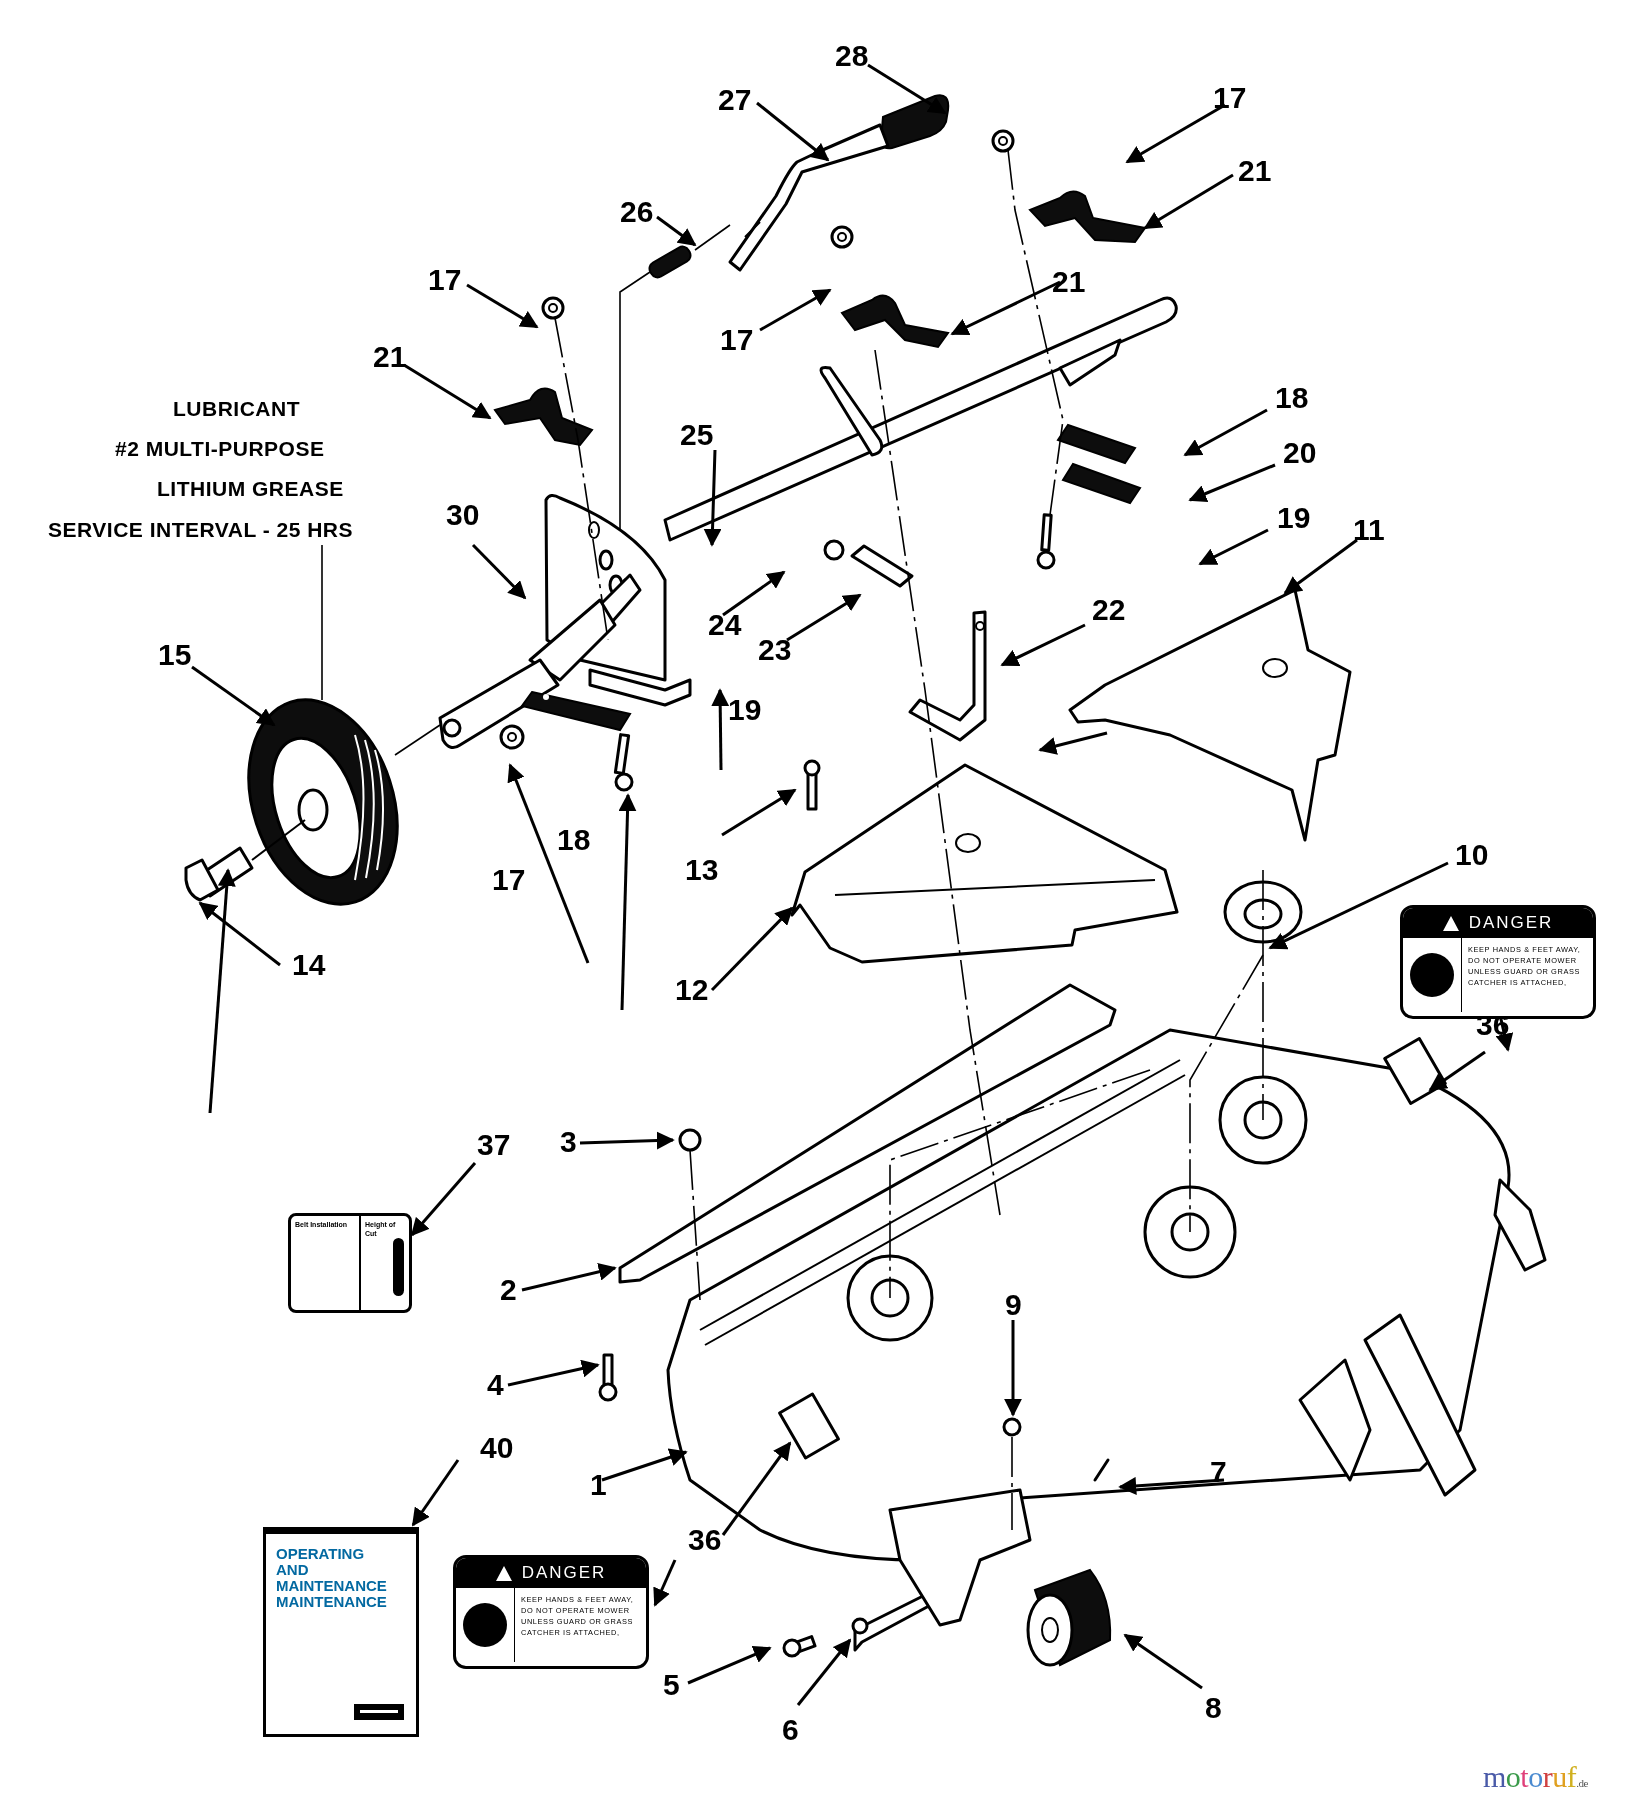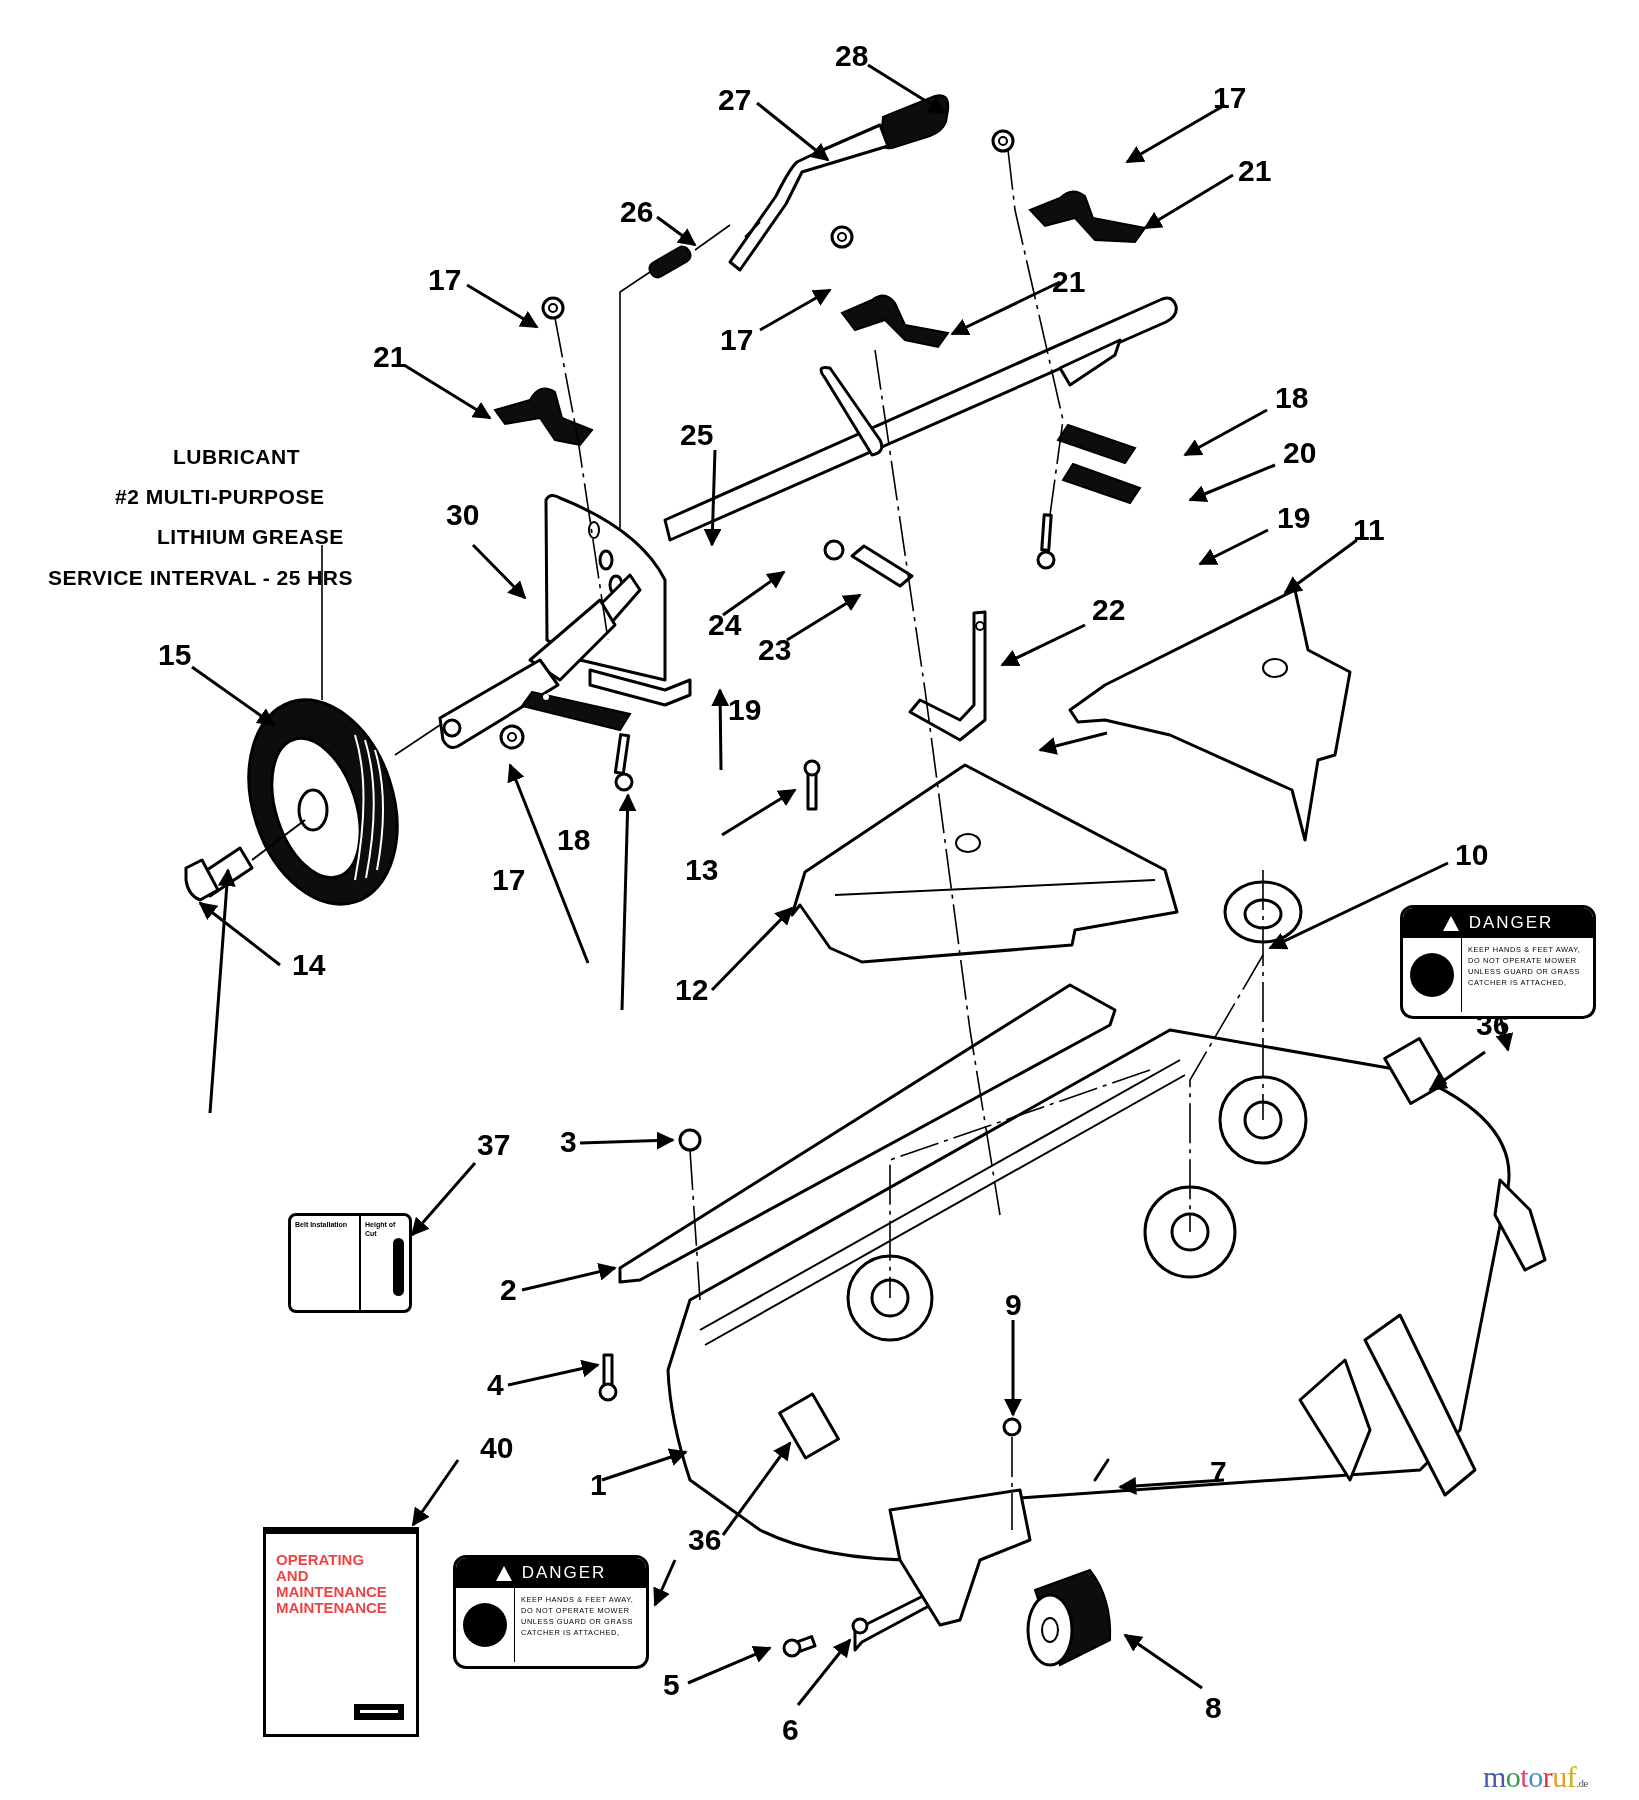--- a/index.html
+++ b/index.html
@@ -5,23 +5,23 @@
   html, body { margin: 0; padding: 0; background: #ffffff; }
   body { width: 1639px; height: 1800px; position: relative; overflow: hidden; font-family: "Liberation Sans", sans-serif; }
   #diagram { position: absolute; left: 0; top: 0; width: 1639px; height: 1800px; }
   .part { fill: #ffffff; stroke: #000; stroke-width: 3; stroke-linejoin: round; stroke-linecap: round; }
   .part-thin { fill: none; stroke: #000; stroke-width: 2; }
   .solid { fill: #0d0d0d; stroke: #000; stroke-width: 2; }
   .leader { stroke: #000; stroke-width: 1.6; fill: none; }
   .dash { stroke: #000; stroke-width: 1.6; fill: none; stroke-dasharray: 40 6 4 6; }
   .arrow { stroke: #000; stroke-width: 3; fill: none; }
   .callout { font-family: "Liberation Sans Narrow", "Liberation Sans", sans-serif; font-weight: bold; font-size: 30px; fill: #000; }
-  .note { position: absolute; font-family: "Liberation Sans", sans-serif; font-weight: bold; font-size: 21px; color: #000; letter-spacing: 0.5px; white-space: nowrap; margin-top: 48px; }
+  .note { position: absolute; font-family: "Liberation Sans", sans-serif; font-weight: bold; font-size: 21px; color: #000; letter-spacing: 0.5px; white-space: nowrap; }
   .manual { position: absolute; left: 263px; top: 1527px; width: 150px; height: 200px; border: 3px solid #000; border-top-width: 7px; background: #fff; }
-  .manual .title { padding: 18px 0 0 10px; font-weight: bold; font-size: 15px; line-height: 16px; color: #ef4444; }
+  .manual .title { padding: 12px 0 0 10px; font-weight: bold; font-size: 15px; line-height: 16px; color: #0369a1; }
   .manual .badge { position: absolute; right: 12px; bottom: 14px; width: 50px; height: 16px; background: #000; }
   .manual .badge:after { content: ""; position: absolute; left: 6px; right: 6px; top: 6px; height: 3px; background: #fff; }
   .danger { position: absolute; width: 190px; height: 108px; border: 3px solid #000; border-radius: 13px; background: #fff; overflow: hidden; }
   .danger .head { height: 30px; background: #000; color: #fff; font-size: 17px; letter-spacing: 2px; display: flex; align-items: center; justify-content: center; gap: 10px; }
   .danger .tri { width: 0; height: 0; border-left: 8px solid transparent; border-right: 8px solid transparent; border-bottom: 15px solid #fff; position: relative; }
   .danger .body { display: flex; height: 74px; }
   .danger .pic { width: 58px; border-right: 1.5px solid #000; display: flex; align-items: center; justify-content: center; }
   .danger .pic div { width: 44px; height: 44px; border-radius: 50%; background: #000; }
   .danger .txt { flex: 1; padding: 6px 4px 0 6px; font-size: 7.4px; line-height: 11px; letter-spacing: 0.6px; color: #000; }
   .decal37 { position: absolute; left: 288px; top: 1213px; width: 118px; height: 94px; border: 3px solid #000; border-radius: 8px; background: #fff; display: flex; }

